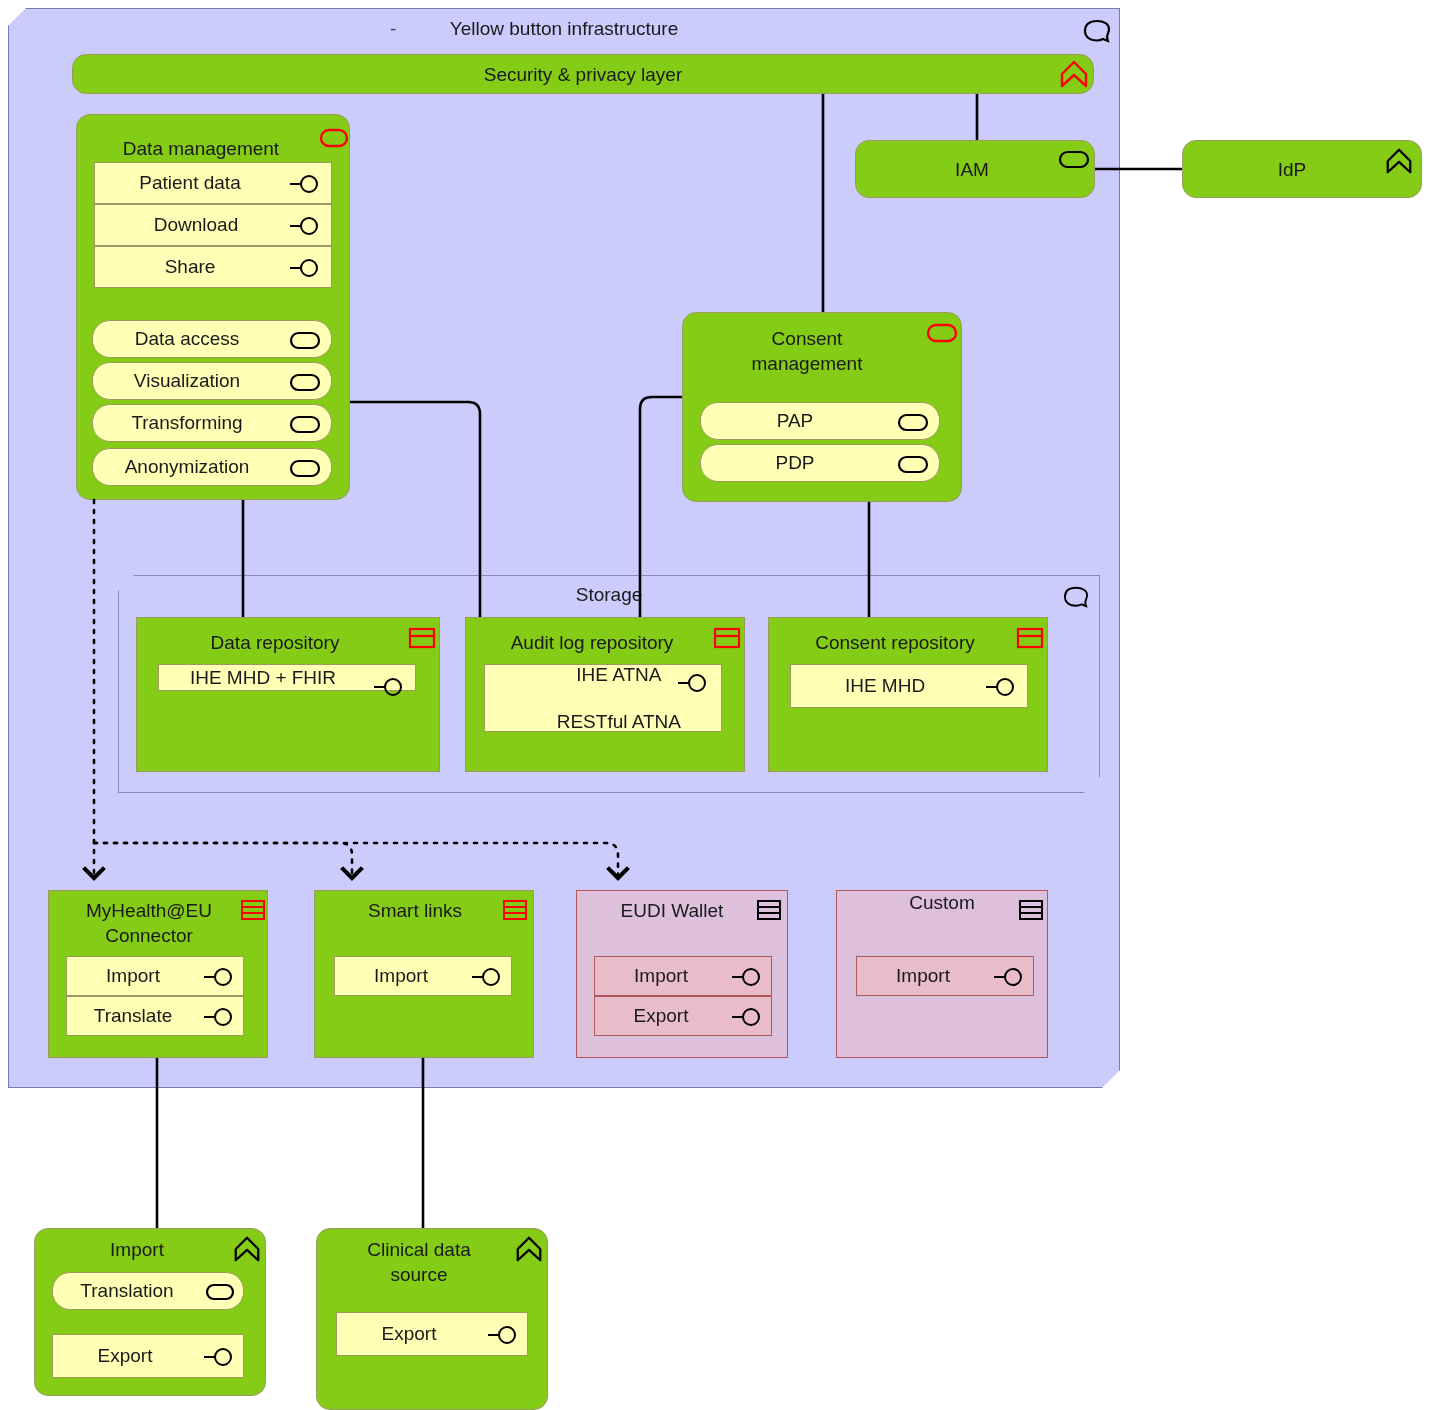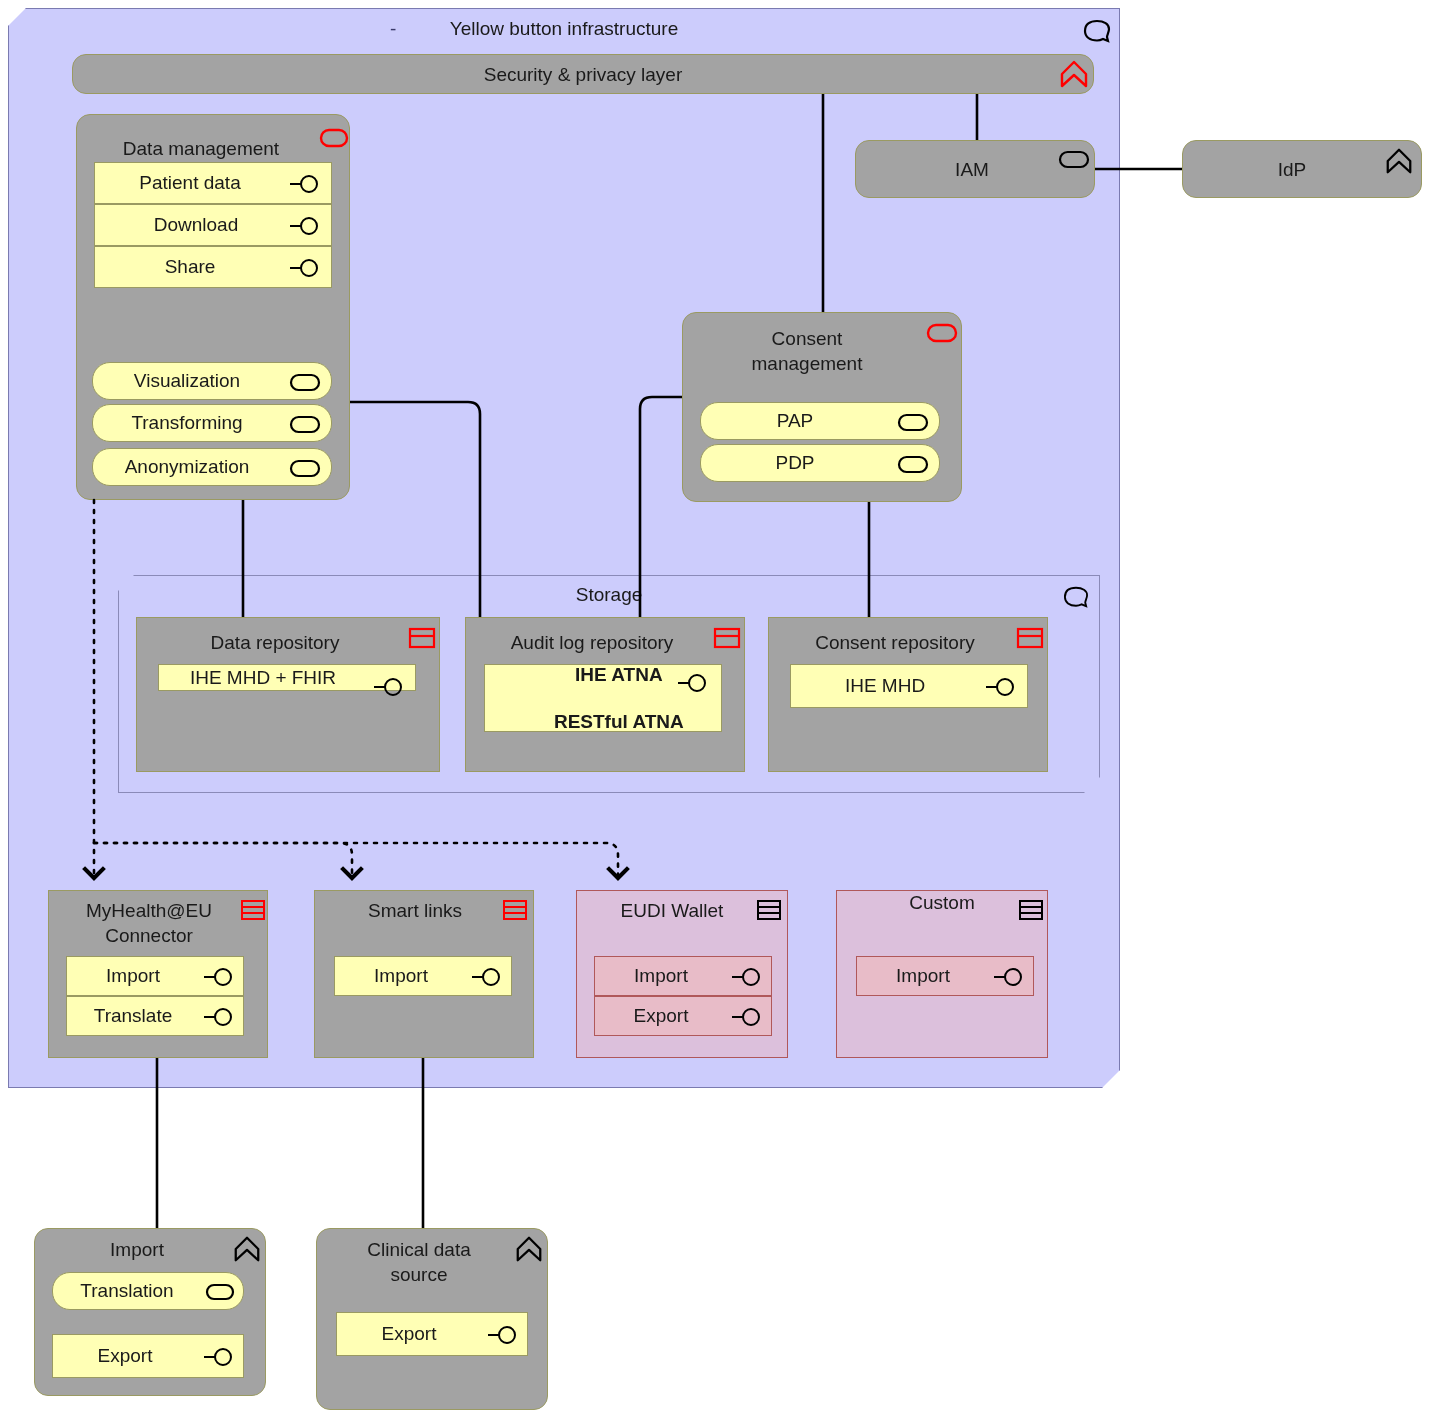--- a/index.html
+++ b/index.html
@@ -23,21 +23,21 @@
   .storage-group{
     background:transparent;border:1px solid #8a8ab8;
   }
   .storage-title{
     position:absolute;left:0;right:0;top:9px;text-align:center;
     font-size:19px;color:#1a1a1a;
   }
 
   
   .el{
-    background:#a3a3a3;
+    background:#84cc16;
     border:1px solid #9a9a62;
     box-sizing:border-box;
   }
   .el.rounded{border-radius:14px;}
   .el.mauve{background:#dcc0dc;border:1px solid #b0585a;}
   .el-title{
     position:absolute;left:0;right:0;top:9px;text-align:center;
     font-size:19px;color:#1a1a1a;line-height:1.28;padding:0 10px;
     box-sizing:border-box;
   }
@@ -48,21 +48,21 @@
     position:absolute;box-sizing:border-box;
     background:#ffffb5;border:1px solid #9a9a62;
     font-size:19px;color:#1a1a1a;
   }
   .sub.pill{border-radius:18px;}
   .sub.mauvesub{background:#e8bcc8;border:1px solid #b0585a;}
   .sub-label{
     position:absolute;top:50%;transform:translateY(-50%);
     text-align:center;font-size:19px;color:#1a1a1a;white-space:pre;
   }
-  .sub-label.twoline{top:50%;line-height:1.22;font-weight:bold;}
+  .sub-label.twoline{top:50%;line-height:1.22;}
 
   
   .icon{position:absolute;}
 
   
   svg.wires{position:absolute;left:0;top:0;width:1430px;height:1410px;overflow:visible;pointer-events:none;}
 </style>
 </head>
 <body>
 
@@ -109,20 +109,26 @@
     </svg>
   </div>
   <div class="abs sub" style="left:94px;top:246px;width:238px;height:42px;">
     <div class="sub-label" style="left:0;right:46px;">Share</div>
     <svg class="icon" style="right:8px;top:11px;" width="34" height="20" viewBox="0 0 34 20">
       <line x1="1" y1="10" x2="12" y2="10" stroke="#000" stroke-width="2"></line>
       <circle cx="20" cy="10" r="8" fill="none" stroke="#000" stroke-width="2"></circle>
     </svg>
   </div>
 
+  <div class="abs sub pill" style="left:92px;top:320px;width:240px;height:38px;">
+    <div class="sub-label" style="left:0;right:50px;">Data access</div>
+    <svg class="icon" style="right:10px;top:10px;" width="32" height="19" viewBox="0 0 32 19">
+      <rect x="2" y="2" width="28" height="15" rx="7.5" ry="7.5" fill="none" stroke="#000" stroke-width="2.2"></rect>
+    </svg>
+  </div>
   <div class="abs sub pill" style="left:92px;top:362px;width:240px;height:38px;">
     <div class="sub-label" style="left:0;right:50px;">Visualization</div>
     <svg class="icon" style="right:10px;top:10px;" width="32" height="19" viewBox="0 0 32 19">
       <rect x="2" y="2" width="28" height="15" rx="7.5" ry="7.5" fill="none" stroke="#000" stroke-width="2.2"></rect>
     </svg>
   </div>
   <div class="abs sub pill" style="left:92px;top:404px;width:240px;height:38px;">
     <div class="sub-label" style="left:0;right:50px;">Transforming</div>
     <svg class="icon" style="right:10px;top:10px;" width="32" height="19" viewBox="0 0 32 19">
       <rect x="2" y="2" width="28" height="15" rx="7.5" ry="7.5" fill="none" stroke="#000" stroke-width="2.2"></rect>

